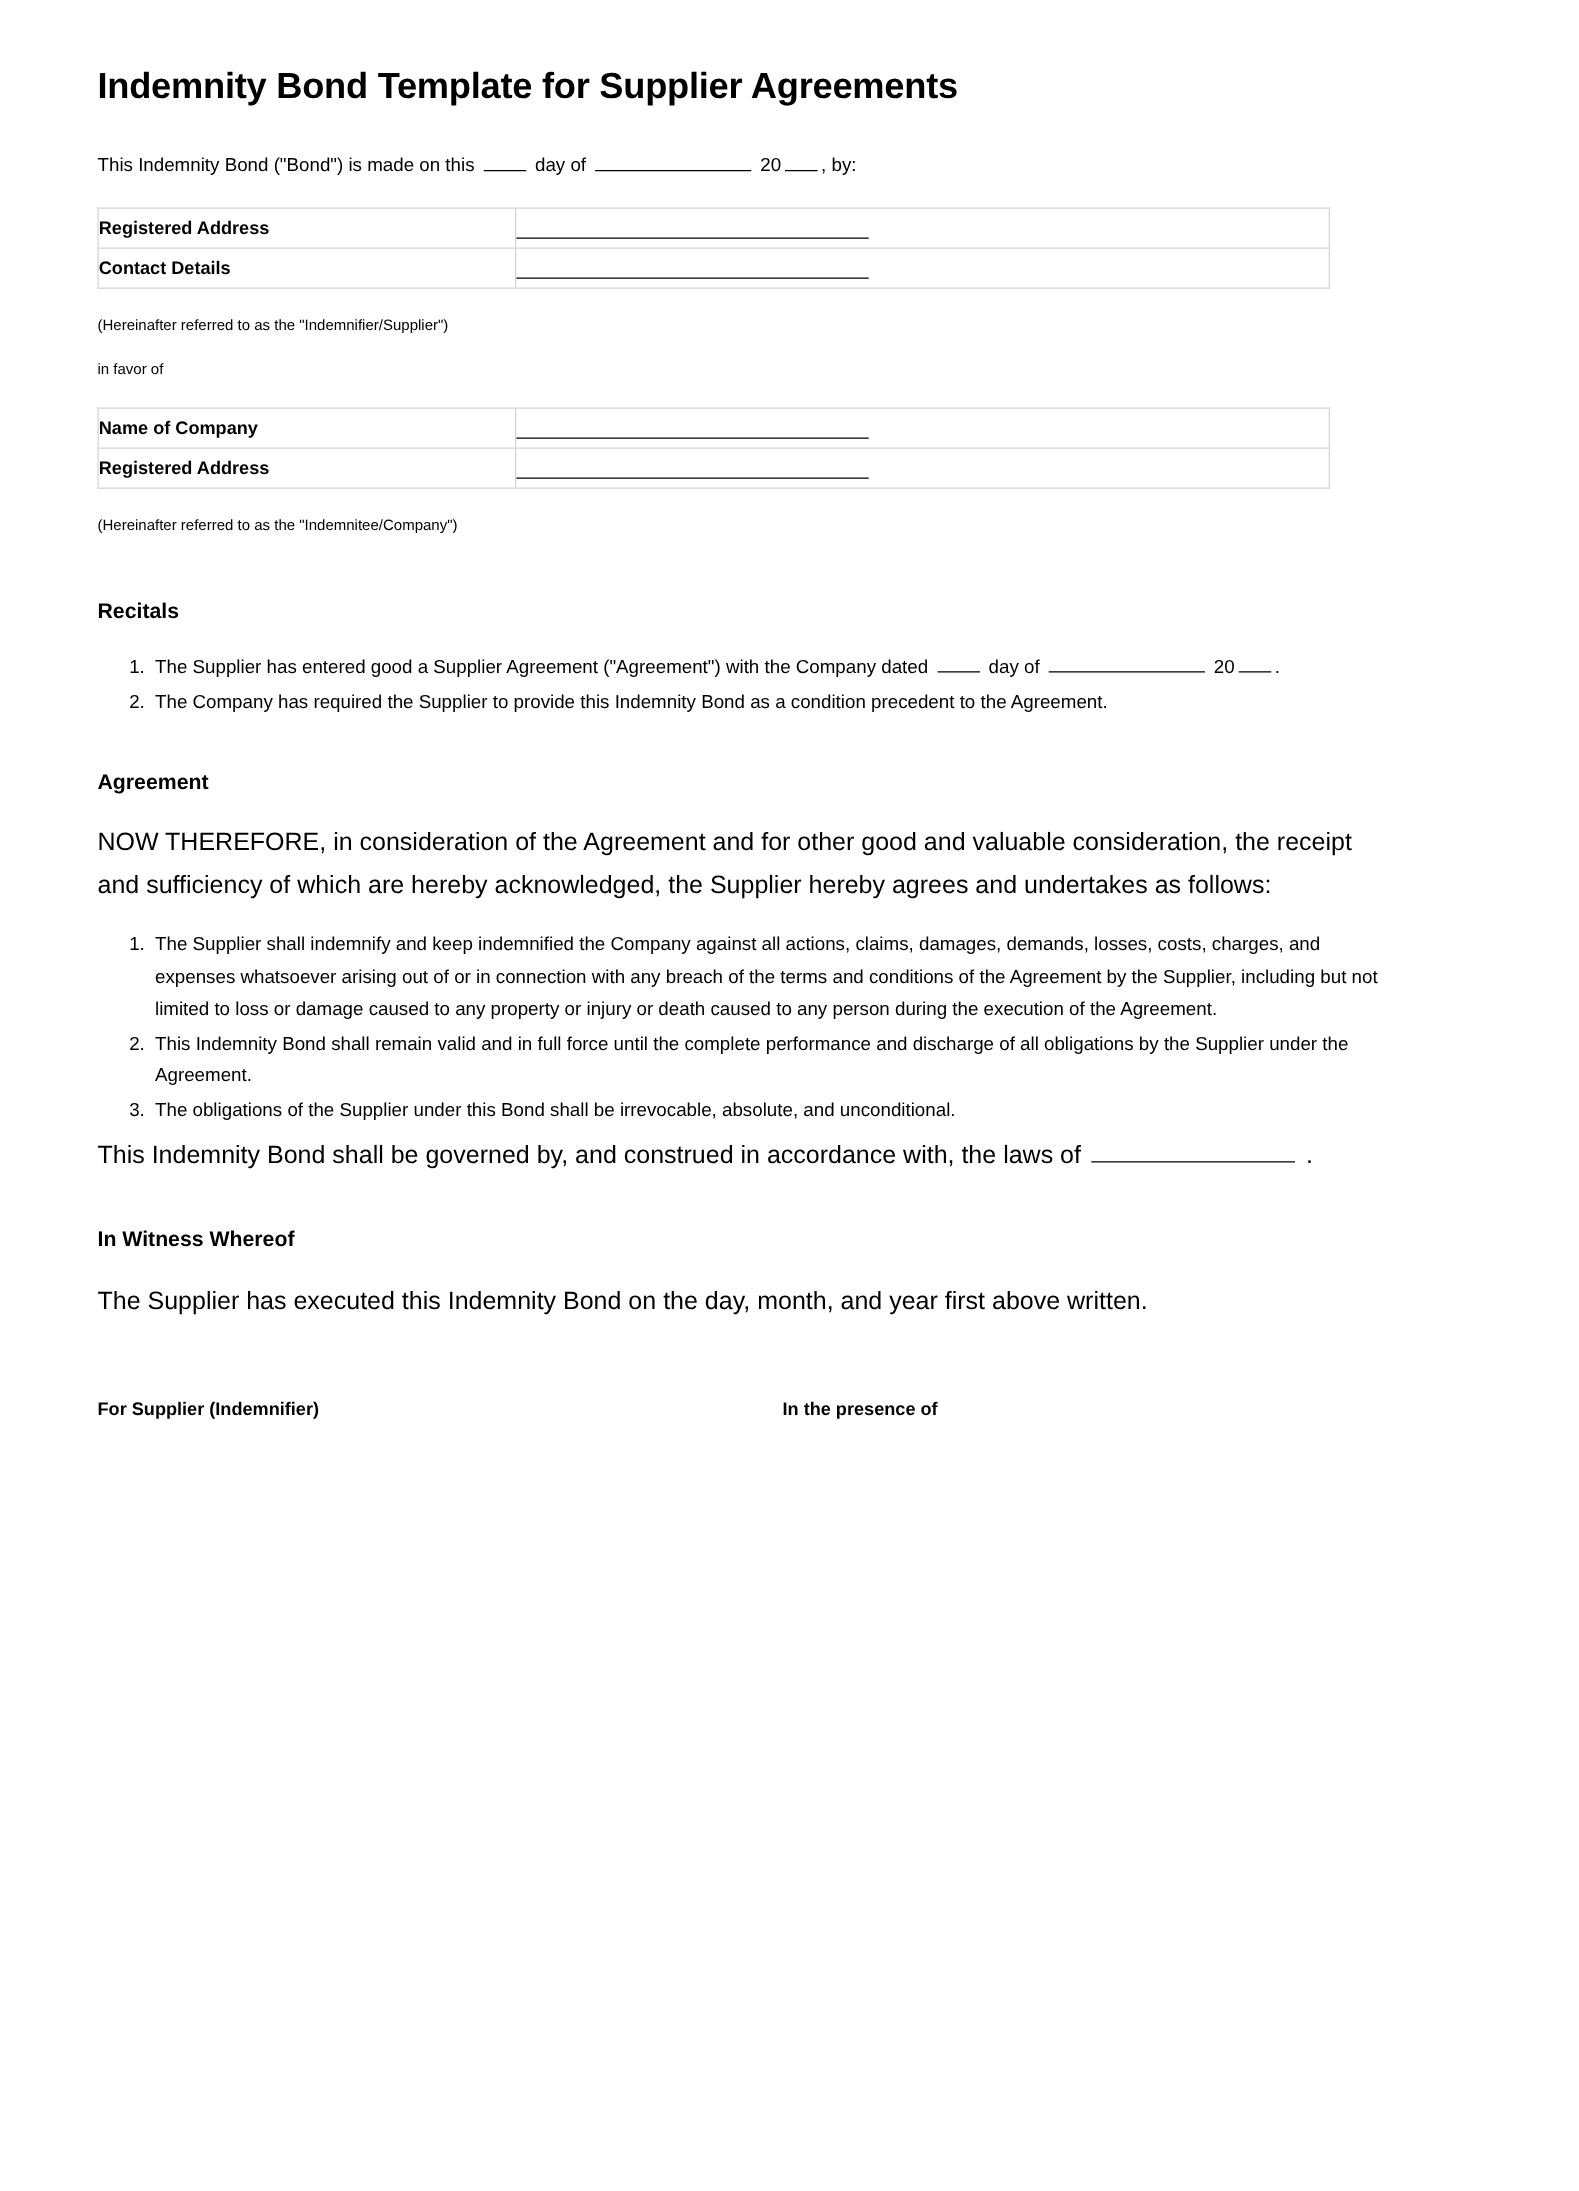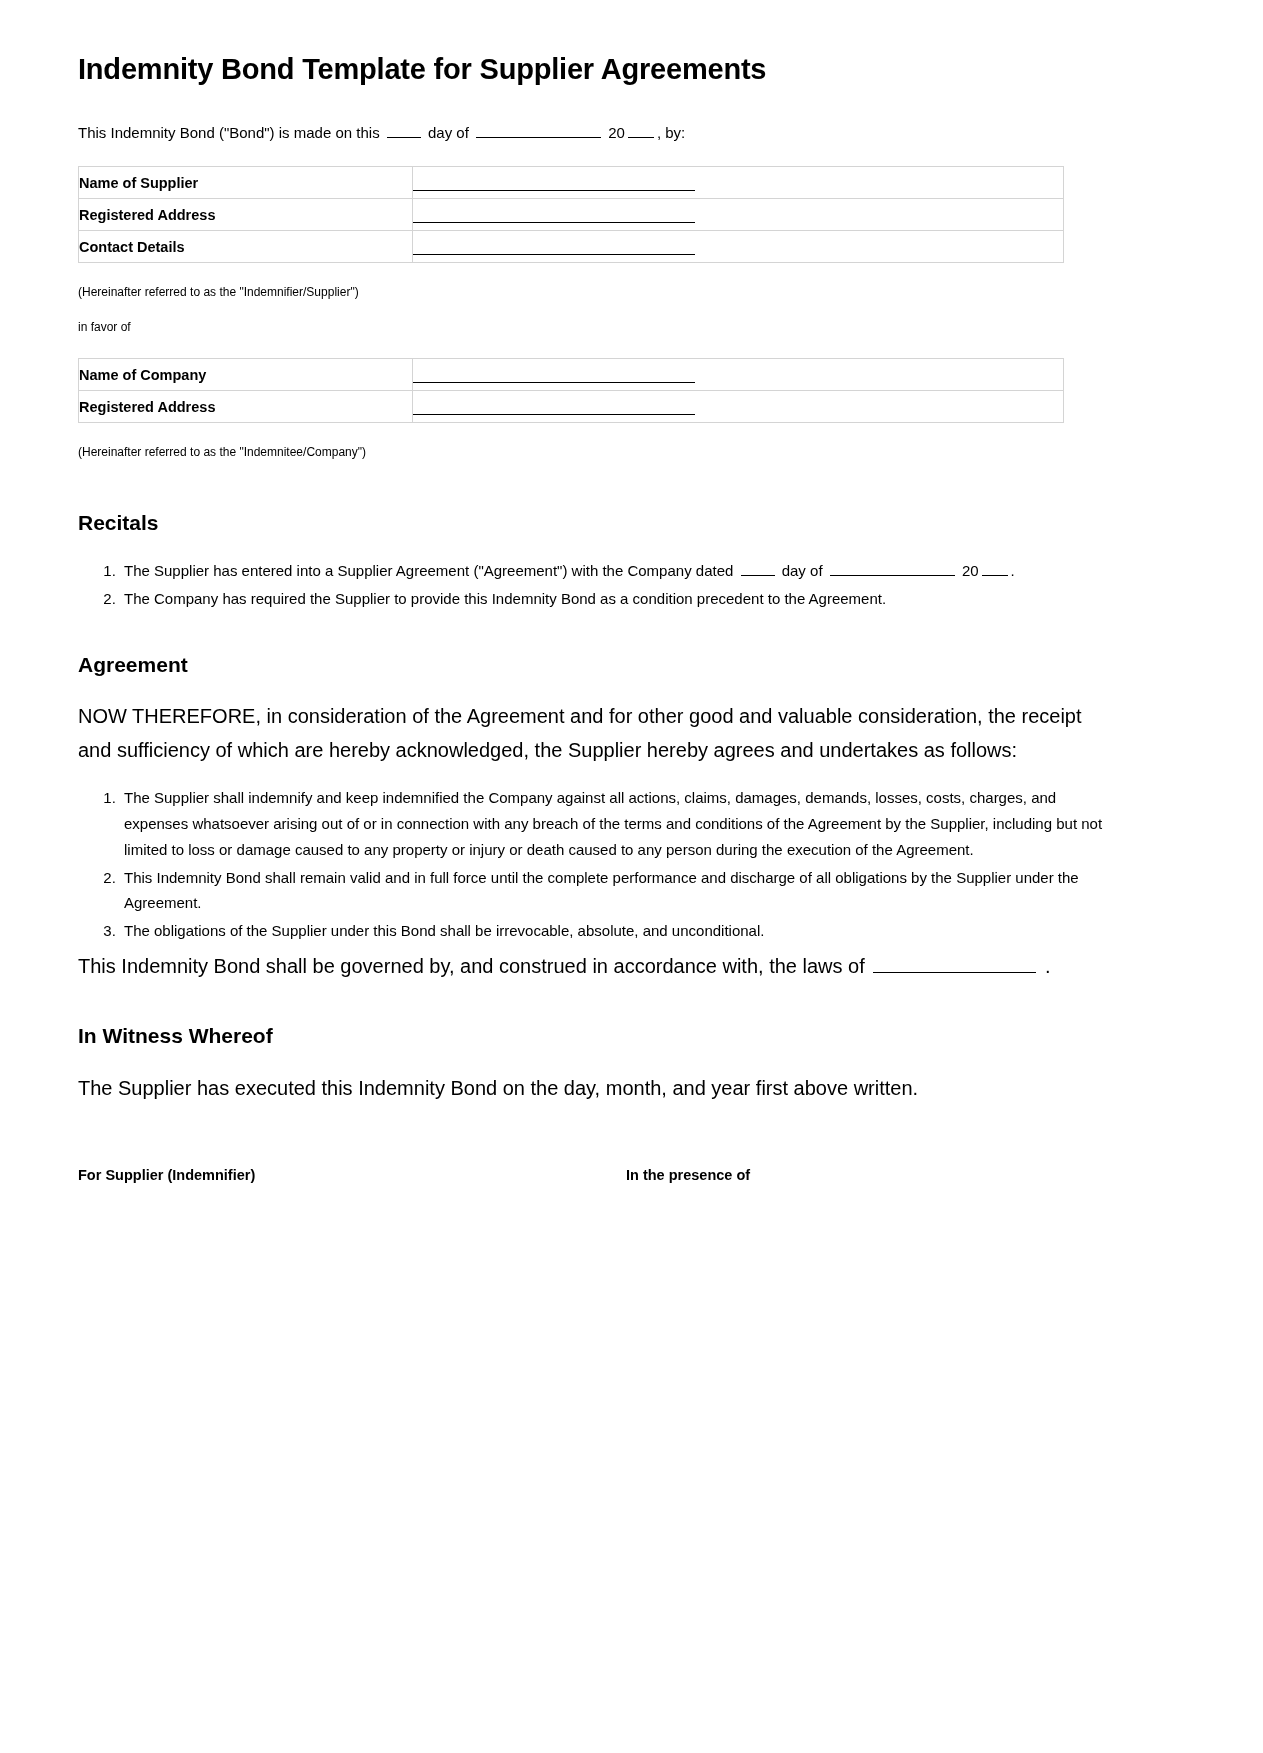--- a/index.html
+++ b/index.html
@@ -75,21 +75,21 @@
   }
 
   .para {
     font-size: 12px;
     line-height: 1.55;
     margin: 0 0 22px 0;
   }
   .para.tight { margin-bottom: 16px; }
 
   h2.section-heading {
-    font-size: 21px;
+    font-size: 17px;
     font-weight: bold;
     margin: 40px 0 22px 0;
     line-height: 1.25;
   }
   h2.section-heading.first { margin-top: 48px; }
 
   .body-para {
     font-size: 20px;
     line-height: 1.68;
     margin: 0 0 18px 0;
@@ -130,26 +130,20 @@
     <span>This Indemnity Bond ("Bond") is made on this</span>
     <span class="blank w-short"></span>
     <span>day of</span>
     <span class="blank w-med"></span>
     <span>20</span><span class="blank w-tiny"></span><span>, by:</span>
   </p>
 
   <table class="form-table">
     <tbody>
       <tr>
-        <td class="label-cell">Name of Supplier</td>
-        <td class="value-cell">
-            <span class="fill-line"></span>
-          </td>
-      </tr>
-      <tr>
         <td class="label-cell">Registered Address</td>
         <td class="value-cell">
             <span class="fill-line"></span>
           </td>
       </tr>
       <tr>
         <td class="label-cell">Contact Details</td>
         <td class="value-cell">
             <span class="fill-line"></span>
           </td>
@@ -177,21 +171,21 @@
       </tr>
     </tbody>
   </table>
 
   <p class="para">(Hereinafter referred to as the "Indemnitee/Company")</p>
 
   <h2 class="section-heading first">Recitals</h2>
 
   <ol class="doc-list">
     <li>
-      <span>The Supplier has entered into a Supplier Agreement ("Agreement") with the Company dated</span>
+      <span>The Supplier has entered good a Supplier Agreement ("Agreement") with the Company dated</span>
       <span class="blank w-short"></span>
       <span>day of</span>
       <span class="blank w-med"></span>
       <span>20</span><span class="blank w-tiny"></span><span>.</span>
     </li>
     <li>The Company has required the Supplier to provide this Indemnity Bond as a condition precedent to the Agreement.</li>
   </ol>
 
   <h2 class="section-heading">Agreement</h2>
 

